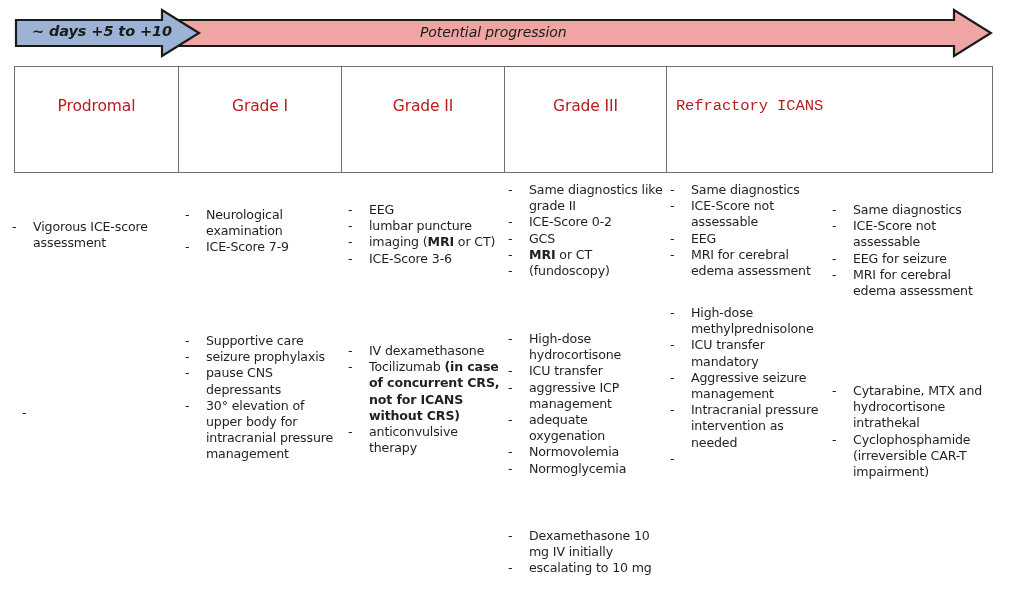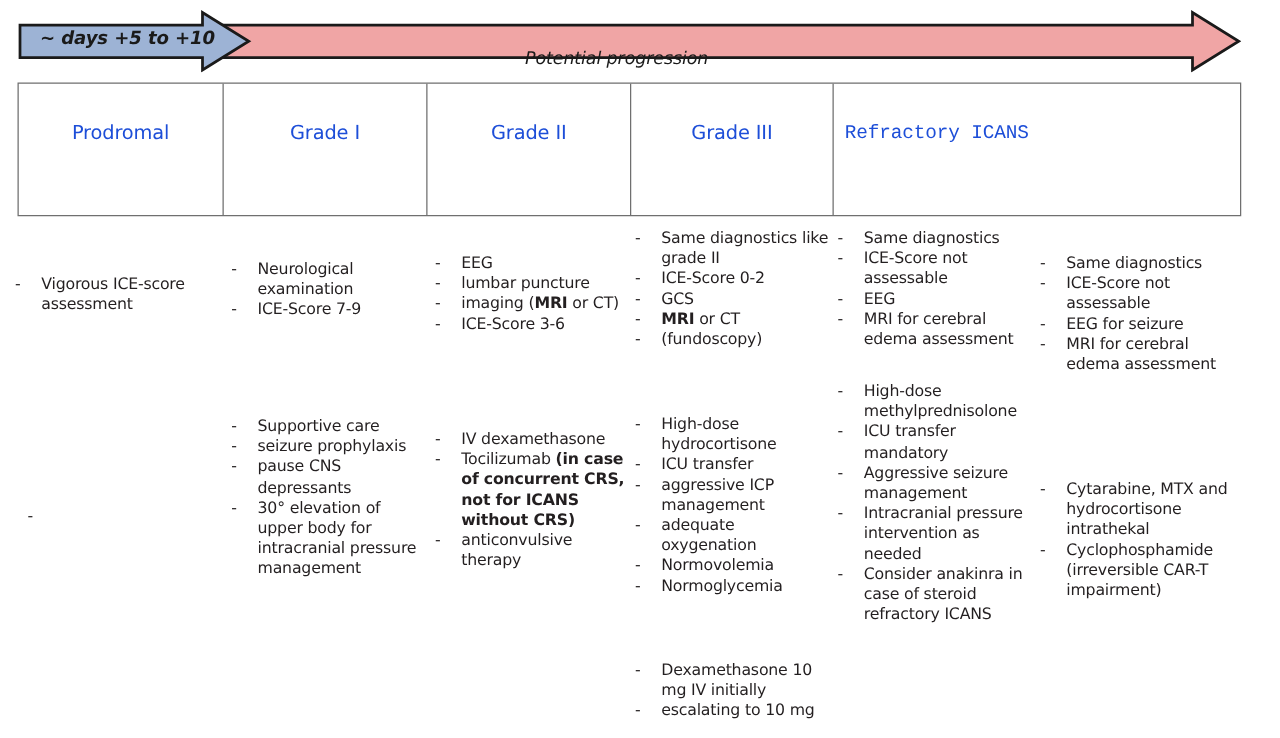--- a/index.html
+++ b/index.html
@@ -42,21 +42,20 @@
   }
   .label-days {
     left: 18px;
     top: 15px;
   }
   .label-progress {
     left: 406px;
     top: 16px;
     font-weight: 500;
     font-size: 14px;
-    margin-top: 15px;
   }
 
   
   .grade-table {
     position: absolute;
     left: 14px;
     top: 66px;
     width: 979px;
     height: 107px;
     border: 1px solid #6f6f6f;
@@ -69,21 +68,21 @@
     border-right: 1px solid #6f6f6f;
     display: flex;
     align-items: flex-start;
     justify-content: center;
     padding-top: 30px;
   }
   .grade-cell:last-child { border-right: none; font-family: Liberation Mono, monospace; }
   .grade-cell span {
     font-size: 15.5px;
     font-weight: 500;
-    color: #1d4ed8;
+    color: #b91c1c;
     letter-spacing: -0.1px;
   }
 
   
   .content {
     position: absolute;
     left: 0;
     top: 173px;
     width: 1024px;
     height: 417px;
@@ -248,21 +247,21 @@
             <li><span class="dash">-</span><span>EEG</span></li>
             <li><span class="dash">-</span><span>MRI for cerebral edema assessment</span></li>
           </ul>
       </div>
       <div class="block" style="left:3px; top:132px; width:158px;">
         <ul class="items">
             <li><span class="dash">-</span><span>High-dose methylprednisolone</span></li>
             <li><span class="dash">-</span><span>ICU transfer mandatory</span></li>
             <li><span class="dash">-</span><span>Aggressive seizure management</span></li>
             <li><span class="dash">-</span><span>Intracranial pressure intervention as needed</span></li>
-            <li><span class="dash">-</span><span>Consider anakinra in case of steroid refractory ICANS</span></li>
+            <li><span class="dash">-</span></li>
           </ul>
       </div>
     </div>
 
     <div class="col" style="left:827px; width:170px;">
       <div class="block" style="left:3px; top:29px; width:165px;">
         <ul class="items">
             <li><span class="dash">-</span><span>Same diagnostics</span></li>
             <li><span class="dash">-</span><span>ICE-Score not assessable</span></li>
             <li><span class="dash">-</span><span>EEG for seizure</span></li>

